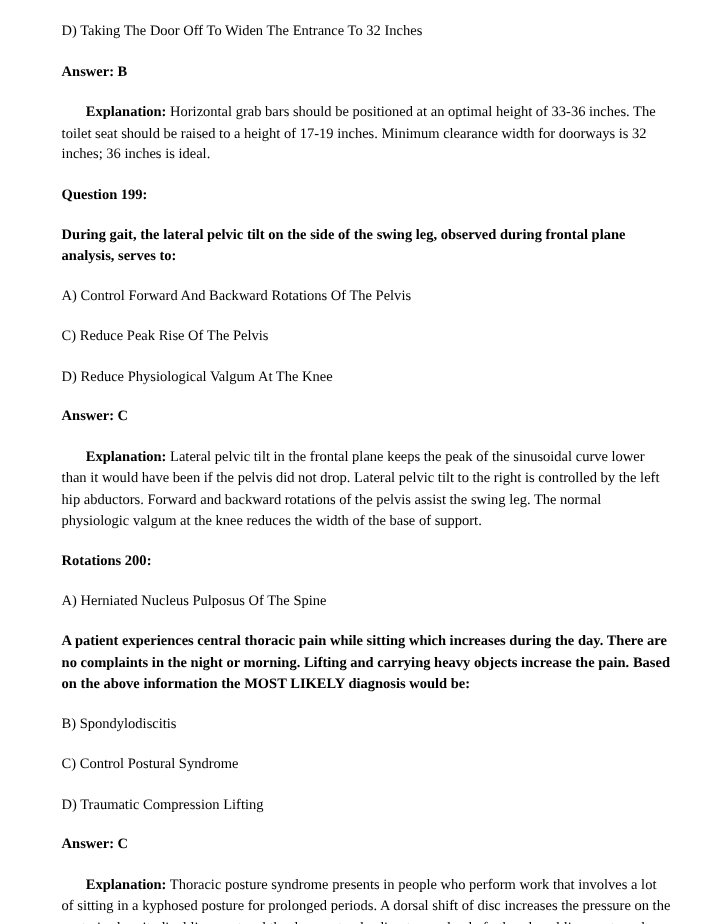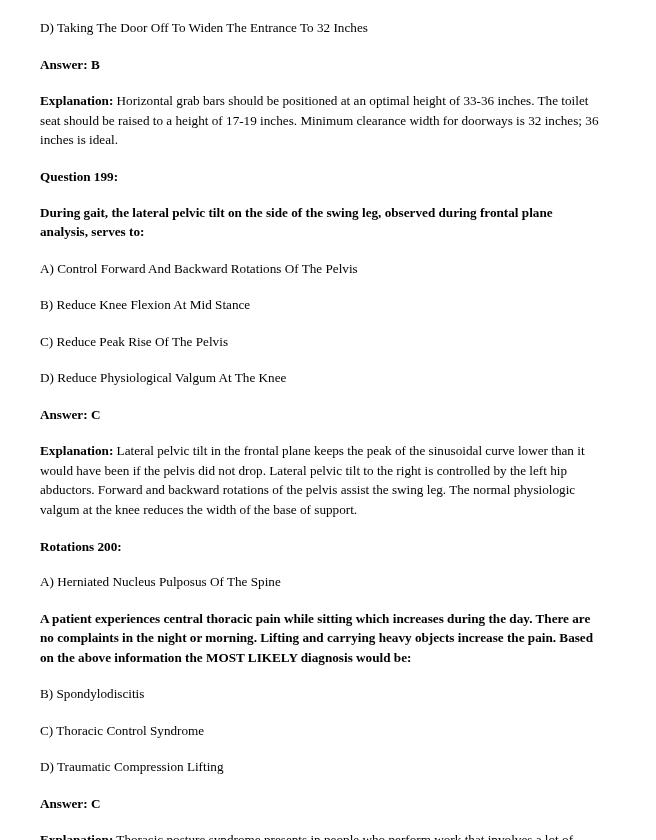--- a/index.html
+++ b/index.html
@@ -14,21 +14,21 @@
     overflow: hidden;
     font-family: "Liberation Serif", "DejaVu Serif", serif;
     color: #000000;
     -webkit-font-smoothing: antialiased;
   }
   .page {
     position: relative;
     width: 656px;
     height: 592px;
     box-sizing: border-box;
-    padding: 18px 46px 0 40px;
+    padding: 18px 46px 0 56px;
     background: #ffffff;
   }
   .block {
     font-size: 13.2px;
     line-height: 19.5px;
     text-align: left;
     margin: 0 0 16.5px 0;
     max-width: 563px;
   }
   .block:last-child {
@@ -47,43 +47,43 @@
   }
   .ans {
     font-weight: bold;
     margin-bottom: 17px;
   }
   .expl {
     margin-bottom: 17.5px;
   }
   .lead {
     font-weight: bold;
+    margin-left: 22px;
   }
   .tail {
     font-weight: normal;
   }
 </style>
 </head>
 <body>
 
 <div class="page">
   <div id="content">
       <div class="block opt">D) Taking The Door Off To Widen The Entrance To 32 Inches</div>
       <div class="block ans">Answer: B</div>
       <div class="block expl"><span class="lead">Explanation:</span> <span class="tail">Horizontal grab bars should be positioned at an optimal height of 33-36 inches. The toilet seat should be raised to a height of 17-19 inches. Minimum clearance width for doorways is 32 inches; 36 inches is ideal.</span></div>
       <div class="block qlabel">Question 199:</div>
       <div class="block stem">During gait, the lateral pelvic tilt on the side of the swing leg, observed during frontal plane analysis, serves to:</div>
       <div class="block opt">A) Control Forward And Backward Rotations Of The Pelvis</div>
-      <div class="block opt">B) Reduce Knee Flexion At Mid Stance</div>
       <div class="block opt">C) Reduce Peak Rise Of The Pelvis</div>
       <div class="block opt">D) Reduce Physiological Valgum At The Knee</div>
       <div class="block ans">Answer: C</div>
       <div class="block expl"><span class="lead">Explanation:</span> <span class="tail">Lateral pelvic tilt in the frontal plane keeps the peak of the sinusoidal curve lower than it would have been if the pelvis did not drop. Lateral pelvic tilt to the right is controlled by the left hip abductors. Forward and backward rotations of the pelvis assist the swing leg. The normal physiologic valgum at the knee reduces the width of the base of support.</span></div>
       <div class="block qlabel">Rotations 200:</div>
       <div class="block opt">A) Herniated Nucleus Pulposus Of The Spine</div>
       <div class="block stem">A patient experiences central thoracic pain while sitting which increases during the day. There are no complaints in the night or morning. Lifting and carrying heavy objects increase the pain. Based on the above information the MOST LIKELY diagnosis would be:</div>
       <div class="block opt">B) Spondylodiscitis</div>
-      <div class="block opt">C) Thoracic Control Syndrome</div>
+      <div class="block opt">C) Control Postural Syndrome</div>
       <div class="block opt">D) Traumatic Compression Lifting</div>
       <div class="block ans">Answer: C</div>
       <div class="block expl"><span class="lead">Explanation:</span> <span class="tail">Thoracic posture syndrome presents in people who perform work that involves a lot of sitting in a kyphosed posture for prolonged periods. A dorsal shift of disc increases the pressure on the posterior longitudinal ligament and the dura mater, leading to overload of other dorsal ligaments and paravertebral muscles. HNP in the thoracic region is almost always a result of trauma, and usually involves axial compression (fall on the buttocks) or when carrying a</span></div>
     </div>
 </div>
 
 </body></html>

